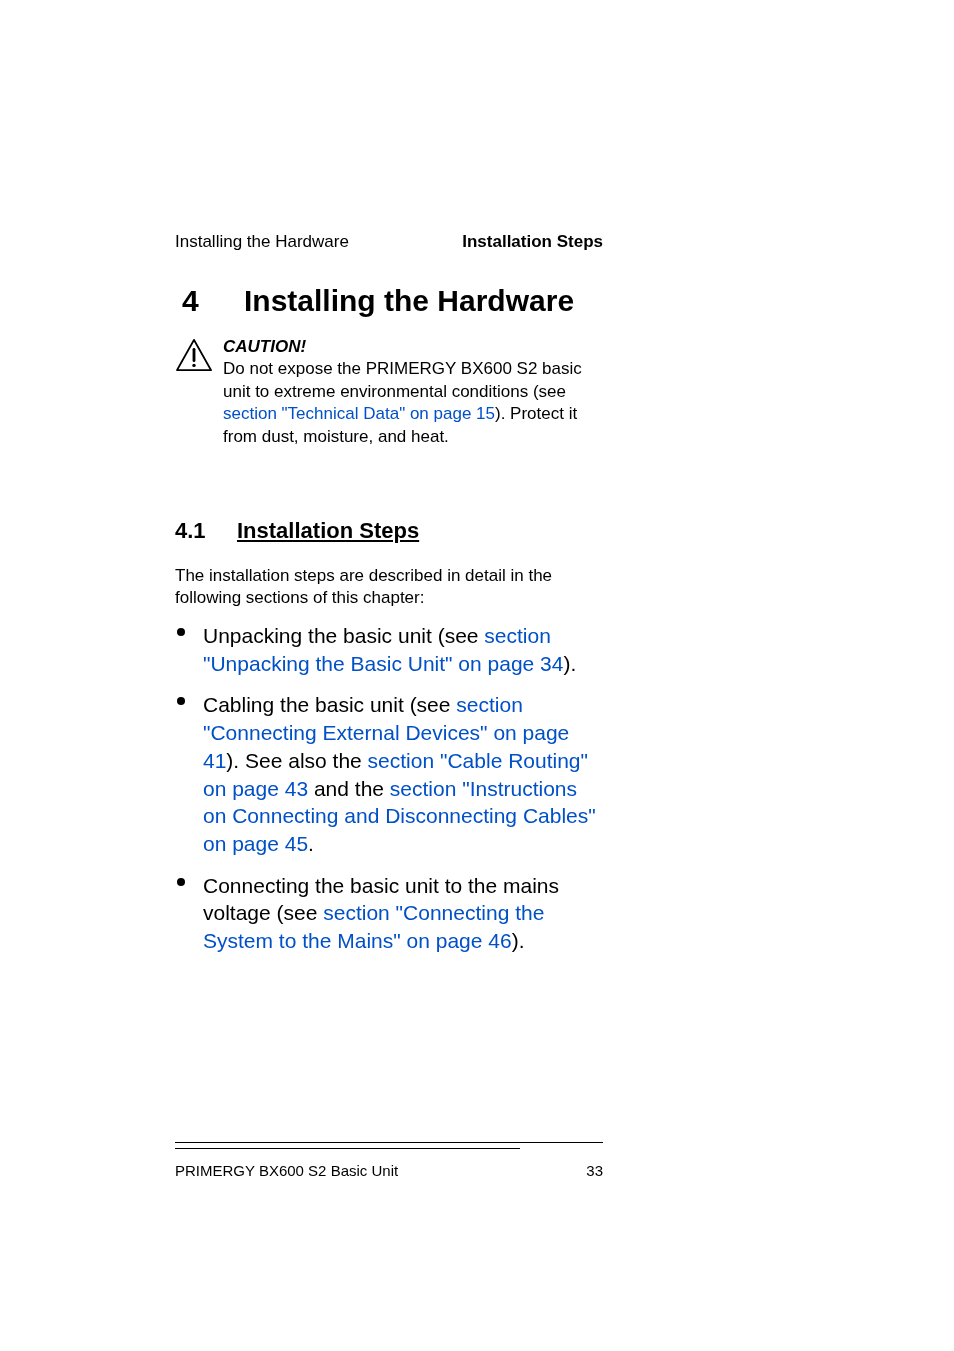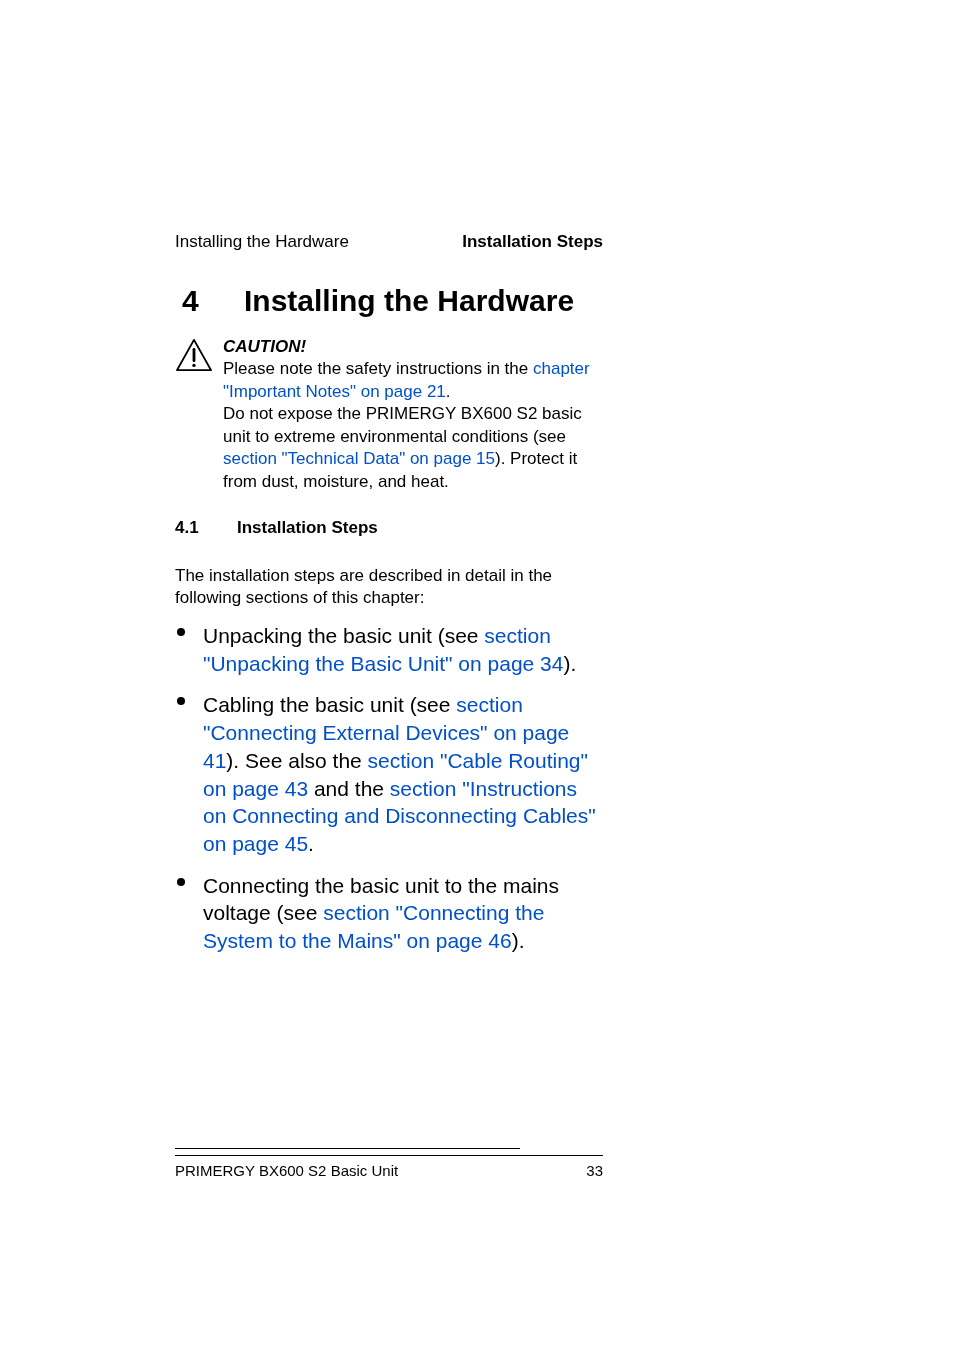--- a/index.html
+++ b/index.html
@@ -73,22 +73,23 @@
     font-style: italic;
   }
   .link {
     color: #0050c8;
   }
   .h2 {
     position: absolute;
     top: 518px;
     left: 175px;
     right: 175px;
-    font-size: 17px;
-    font-weight: bold;
+    font-size: 22px;
+    font-weight: bold;
+    text-decoration: underline;
   }
   .h2 .num {
     display: inline-block;
     width: 62px;
   }
   .intro {
     position: absolute;
     top: 565px;
     left: 175px;
     right: 175px;
@@ -120,21 +121,21 @@
     height: 8px;
     background: #000;
     border-radius: 50%;
   }
   .footer {
     position: absolute;
     bottom: 172px;
     left: 175px;
     right: 175px;
     border-top: 1px solid #000;
-    padding-top: 6px;
+    padding-top: 19px;
     display: flex;
     justify-content: space-between;
     font-size: 15px;
   }
   .footer-rule-short {
     position: absolute;
     bottom: 202px;
     left: 175px;
     width: 345px;
     height: 1px;
@@ -159,23 +160,20 @@
     <span class="caution-icon">
       <svg viewBox="0 0 40 36">
         <polygon points="20,2 38,34 2,34" fill="none" stroke="#000" stroke-width="2" stroke-linejoin="round"></polygon>
         <line x1="20" y1="12" x2="20" y2="24" stroke="#000" stroke-width="3" stroke-linecap="round"></line>
         <circle cx="20" cy="29" r="1.8" fill="#000"></circle>
       </svg>
     </span>
     <div class="caution-text">
       <div class="caution-label">CAUTION!</div>
       <div>
-        <span>Please note the safety instructions in the </span><span class="link">chapter "Important Notes" on page 21</span><span>.</span>
-      </div>
-      <div>
         <span>Do not expose the PRIMERGY BX600 S2 basic unit to extreme environmental conditions (see </span><span class="link">section "Technical Data" on page 15</span><span>). Protect it from dust, moisture, and heat.</span>
       </div>
     </div>
   </div>
 
   <div class="h2">
     <span class="num">4.1</span><span>Installation Steps</span>
   </div>
 
   <div class="intro">The installation steps are described in detail in the following sections of this chapter:</div>

